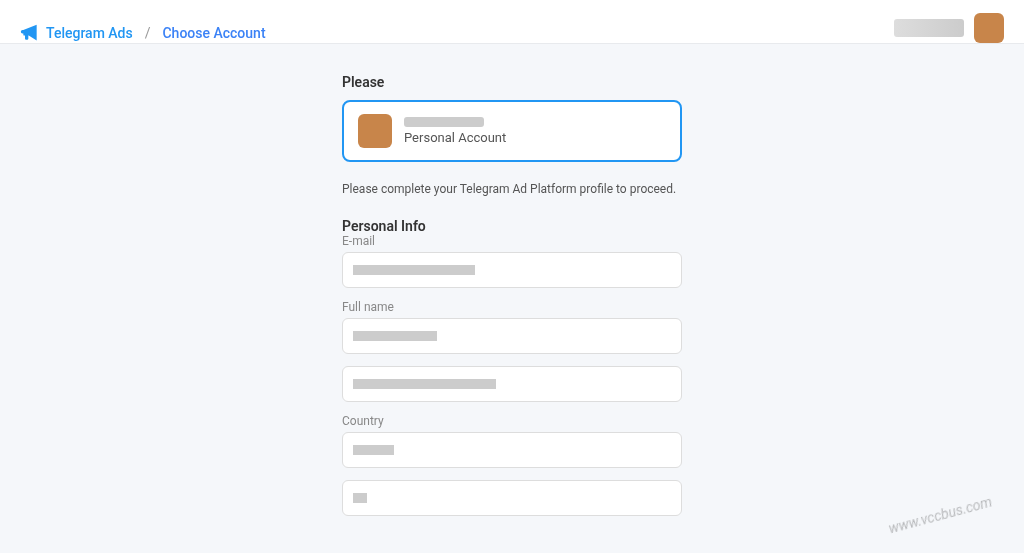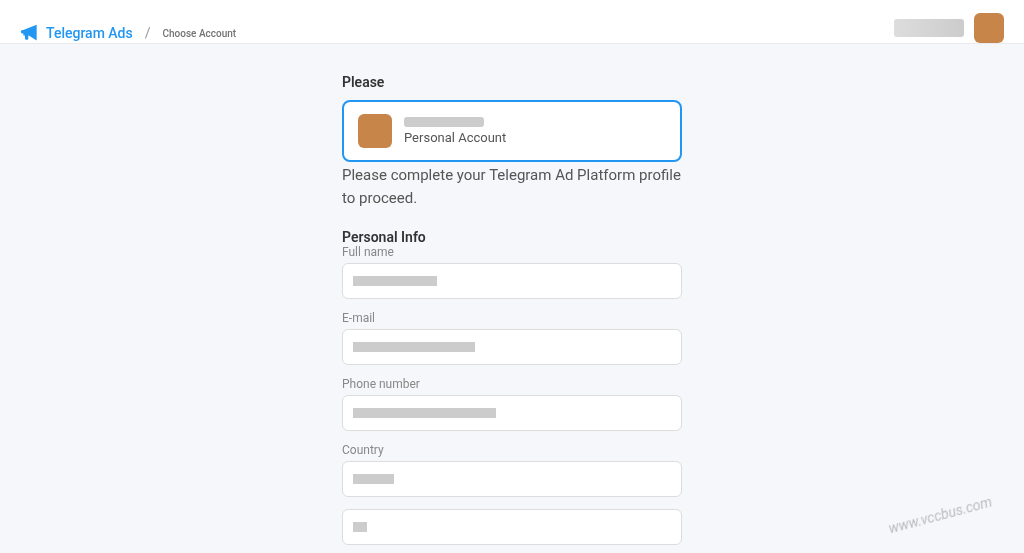--- a/index.html
+++ b/index.html
@@ -38,22 +38,22 @@
       width: 20px;
       height: 20px;
       fill: #2196f3;
     }
     .breadcrumb-separator {
       color: #999;
       font-size: 14px;
       margin: 0 4px;
     }
     .breadcrumb-current {
-      font-size: 10px;
-      color: #737373;
+      font-size: 14px;
+      color: #3b82f6;
       font-weight: 500;
     }
     .header-right {
       display: flex;
       align-items: center;
       gap: 10px;
     }
     .header-username {
       font-size: 13px;
       color: #666;
@@ -92,21 +92,21 @@
     }
 
     .account-card {
       border: 2px solid #2196f3;
       border-radius: 8px;
       padding: 12px 14px;
       display: flex;
       align-items: center;
       gap: 12px;
       background: #fff;
-      margin-bottom: 2px;
+      margin-bottom: 18px;
     }
     .account-avatar {
       width: 34px;
       height: 34px;
       background: #c8854a;
       border-radius: 6px;
       flex-shrink: 0;
     }
     .account-info {
       display: flex;
@@ -119,21 +119,21 @@
       background: #ccc;
       border-radius: 3px;
     }
     .account-type {
       font-size: 13px;
       color: #555;
     }
 
     
     .description {
-      font-size: 15px;
+      font-size: 12px;
       color: #555;
       line-height: 1.5;
       margin-bottom: 20px;
     }
 
     
     .personal-info-label {
       font-size: 14px;
       font-weight: 600;
       color: #333;
@@ -208,35 +208,34 @@
         <div class="account-name-blur"></div>
         <span class="account-type">Personal Account</span>
       </div>
     </div>
 
     <p class="description">Please complete your Telegram Ad Platform profile to proceed.</p>
 
     <div class="personal-info-label">Personal Info</div>
 
     <div class="field-group">
+      <label class="field-label">E-mail</label>
+      <div class="field-input-wrapper">
+        <input class="field-input" type="email" style="color: transparent; background-image: linear-gradient(90deg, rgb(204, 204, 204) 0%, rgb(204, 204, 204) 60%, transparent 60%); background-size: 60% 10px; background-repeat: no-repeat; background-position: 10px 50%;">
+      </div>
+    </div>
+
+    <div class="field-group">
       <label class="field-label">Full name</label>
       <div class="field-input-wrapper">
         <input class="field-input" type="text" value="&nbsp;&nbsp;&nbsp;&nbsp;&nbsp;&nbsp;&nbsp;&nbsp;" style="color: transparent; background-image: linear-gradient(90deg, rgb(204, 204, 204) 0%, rgb(204, 204, 204) 50%, transparent 50%); background-size: 50% 10px; background-repeat: no-repeat; background-position: 10px 50%;">
       </div>
     </div>
 
     <div class="field-group">
-      <label class="field-label">E-mail</label>
-      <div class="field-input-wrapper">
-        <input class="field-input" type="email" style="color: transparent; background-image: linear-gradient(90deg, rgb(204, 204, 204) 0%, rgb(204, 204, 204) 60%, transparent 60%); background-size: 60% 10px; background-repeat: no-repeat; background-position: 10px 50%;">
-      </div>
-    </div>
-
-    <div class="field-group">
-      <label class="field-label">Phone number</label>
       <div class="field-input-wrapper">
         <input class="field-input" type="tel" style="color: transparent; background-image: linear-gradient(90deg, rgb(204, 204, 204) 0%, rgb(204, 204, 204) 65%, transparent 65%); background-size: 65% 10px; background-repeat: no-repeat; background-position: 10px 50%;">
       </div>
     </div>
 
     <div class="field-group">
       <label class="field-label">Country</label>
       <div class="field-input-wrapper">
         <input class="field-input" type="text" style="color: transparent; background-image: linear-gradient(90deg, rgb(204, 204, 204) 0%, rgb(204, 204, 204) 35%, transparent 35%); background-size: 35% 10px; background-repeat: no-repeat; background-position: 10px 50%;">
       </div>

